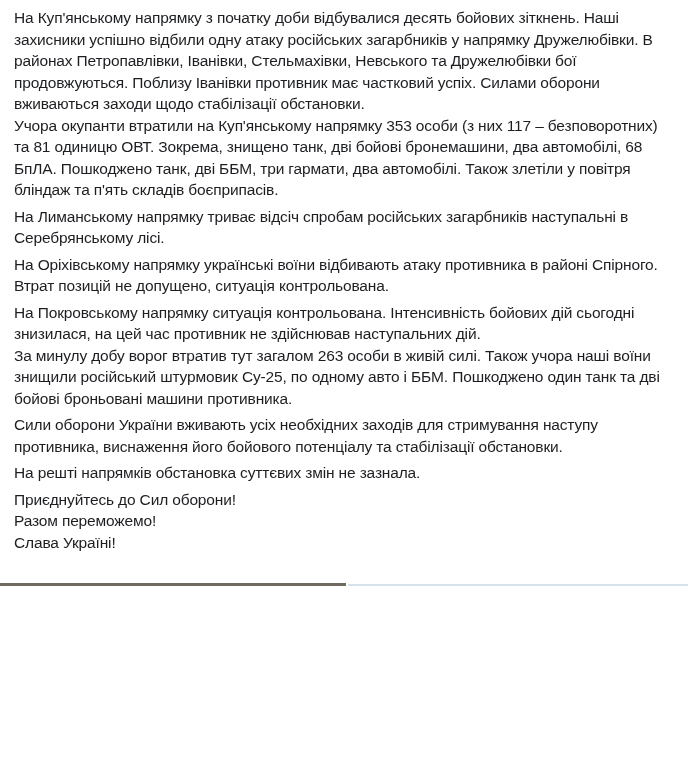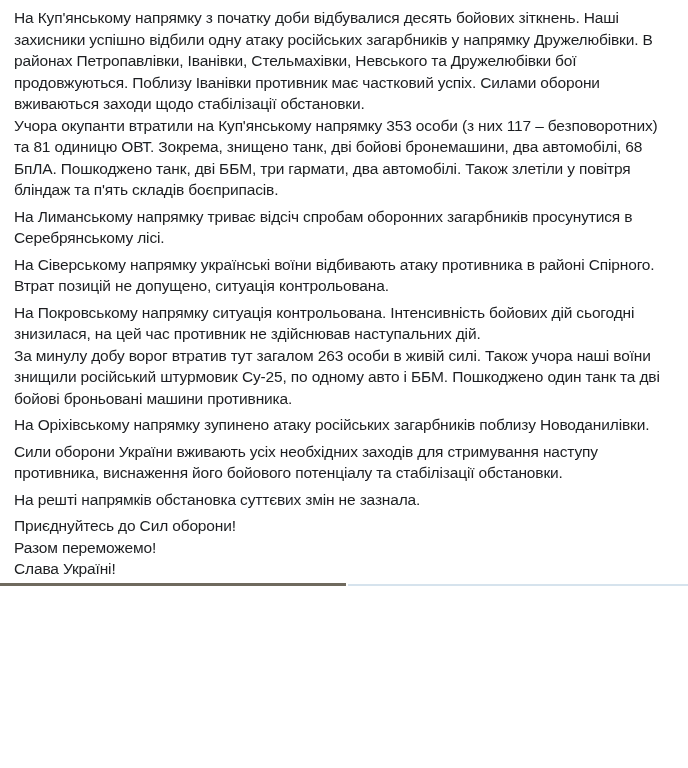--- a/index.html
+++ b/index.html
@@ -56,25 +56,24 @@
     height: 3px;
     background: var(--scrollbar-thumb);
   }
 </style>
 </head>
 <body>
 
 <div class="post">
   <p class="para">На Куп'янському напрямку з початку доби відбувалися десять бойових зіткнень. Наші захисники успішно відбили одну атаку російських загарбників у напрямку Дружелюбівки. В районах Петропавлівки, Іванівки, Стельмахівки, Невського та Дружелюбівки бої продовжуються. Поблизу Іванівки противник має частковий успіх. Силами оборони вживаються заходи щодо стабілізації обстановки.
 Учора окупанти втратили на Куп'янському напрямку 353 особи (з них 117 – безповоротних) та 81 одиницю ОВТ. Зокрема, знищено танк, дві бойові бронемашини, два автомобілі, 68 БпЛА. Пошкоджено танк, дві ББМ, три гармати, два автомобілі. Також злетіли у повітря бліндаж та п'ять складів боєприпасів.</p>
-  <p class="para">На Лиманському напрямку триває відсіч спробам оборонних загарбників просунутися в Серебрянському лісі.</p>
-  <p class="para">На Сіверському напрямку українські воїни відбивають атаку противника в районі Спірного. Втрат позицій не допущено, ситуація контрольована.</p>
+  <p class="para">На Лиманському напрямку триває відсіч спробам російських загарбників наступальні в Серебрянському лісі.</p>
+  <p class="para">На Оріхівському напрямку українські воїни відбивають атаку противника в районі Спірного. Втрат позицій не допущено, ситуація контрольована.</p>
   <p class="para">На Покровському напрямку ситуація контрольована. Інтенсивність бойових дій сьогодні знизилася, на цей час противник не здійснював наступальних дій.
 За минулу добу ворог втратив тут загалом 263 особи в живій силі. Також учора наші воїни знищили російський штурмовик Су-25, по одному авто і ББМ. Пошкоджено один танк та дві бойові броньовані машини противника.</p>
-  <p class="para">На Оріхівському напрямку зупинено атаку російських загарбників поблизу Новоданилівки.</p>
   <p class="para">Сили оборони України вживають усіх необхідних заходів для стримування наступу противника, виснаження його бойового потенціалу та стабілізації обстановки.</p>
   <p class="para">На решті напрямків обстановка суттєвих змін не зазнала.</p>
   <p class="para">Приєднуйтесь до Сил оборони!
 Разом переможемо!
 Слава Україні!</p>
 
   <div class="hscrollbar">
     <div class="track"></div>
     <div class="thumb"></div>
   </div>

